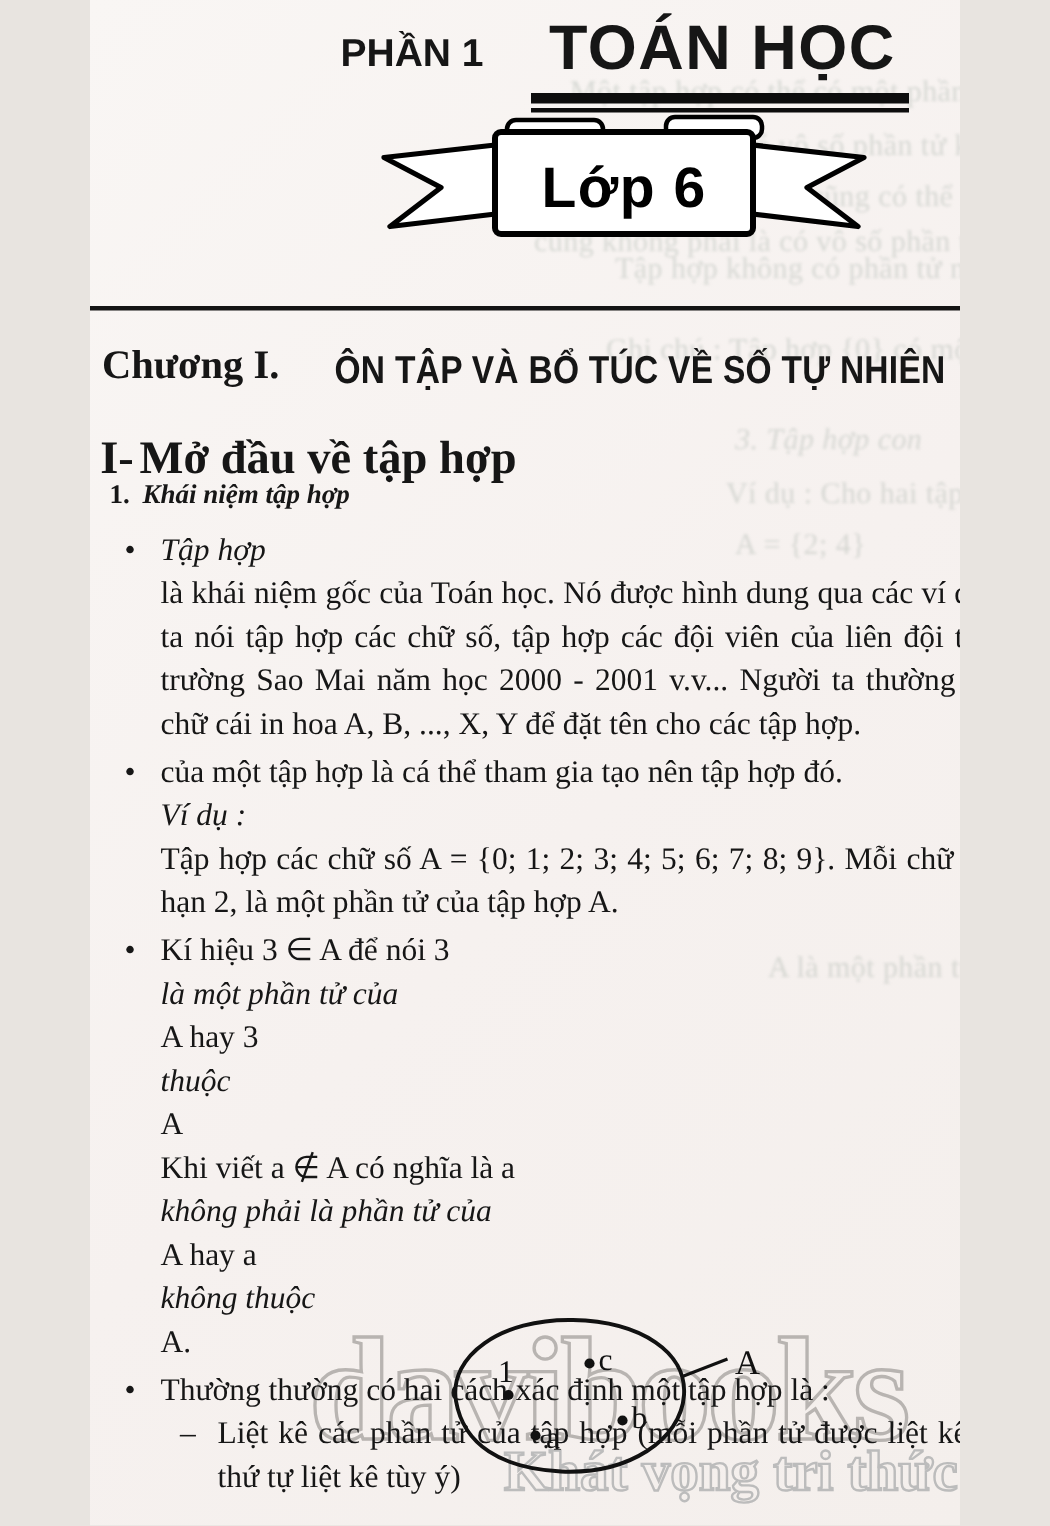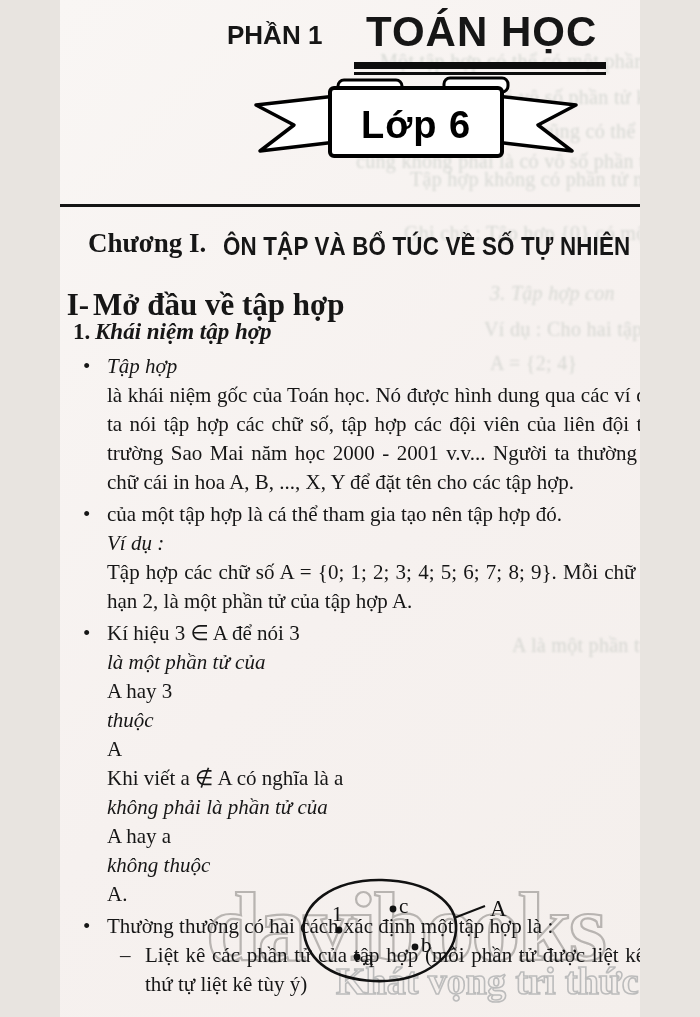--- a/index.html
+++ b/index.html
@@ -36,31 +36,31 @@
   .title-rule .bar2{height:3px;background:#0d0d0d;margin-top:3px;}
   .ribbon{position:absolute;left:190px;top:76px;z-index:2;}
   .subtitle{
     position:absolute;left:0;top:164px;width:100%;text-align:center;z-index:2;
     font-weight:700;font-size:29px;letter-spacing:1.5px;
   }
   .page-rule{position:absolute;left:0;top:204px;width:688px;height:2.5px;background:#141414;z-index:2;}
   
   .chapter-label{
     position:absolute;left:8px;top:228px;z-index:2;
-    font-weight:700;font-size:27px;margin-left:20px;
+    font-weight:700;font-size:27px;
   }
   .chapter-title{
     position:absolute;left:163px;top:231px;z-index:2;
     font-family:"Liberation Sans",sans-serif;font-weight:800;font-size:26px;
     transform:scaleX(.86);transform-origin:left center;white-space:nowrap;
     letter-spacing:.2px;
   }
   .sec{position:absolute;left:3px;top:287px;z-index:2;font-weight:700;font-size:31px;text-align:center;}
   .sec .sec-num{display:inline-block;width:30px;}
-  .subsec{position:absolute;left:13px;top:319px;z-index:2;font-weight:700;font-style:italic;font-size:23px;}
+  .subsec{position:absolute;left:13px;top:319px;z-index:2;font-weight:700;font-style:italic;font-size:18px;}
   .subsec .subsec-num{display:inline-block;width:22px;font-style:normal;font-weight:700;}
   
   .content{position:absolute;left:0;top:349px;width:662px;z-index:2;
     font-size:21px;line-height:29px;}
   .brow{display:flex;margin-top:3px;}
   .marker{flex:0 0 24px;margin-left:23px;text-align:left;}
   .btext{flex:1;text-align:justify;}
   .bpara{text-align:justify;}
   .srow{display:flex;}
   .smarker{flex:0 0 25px;margin-left:13px;}

